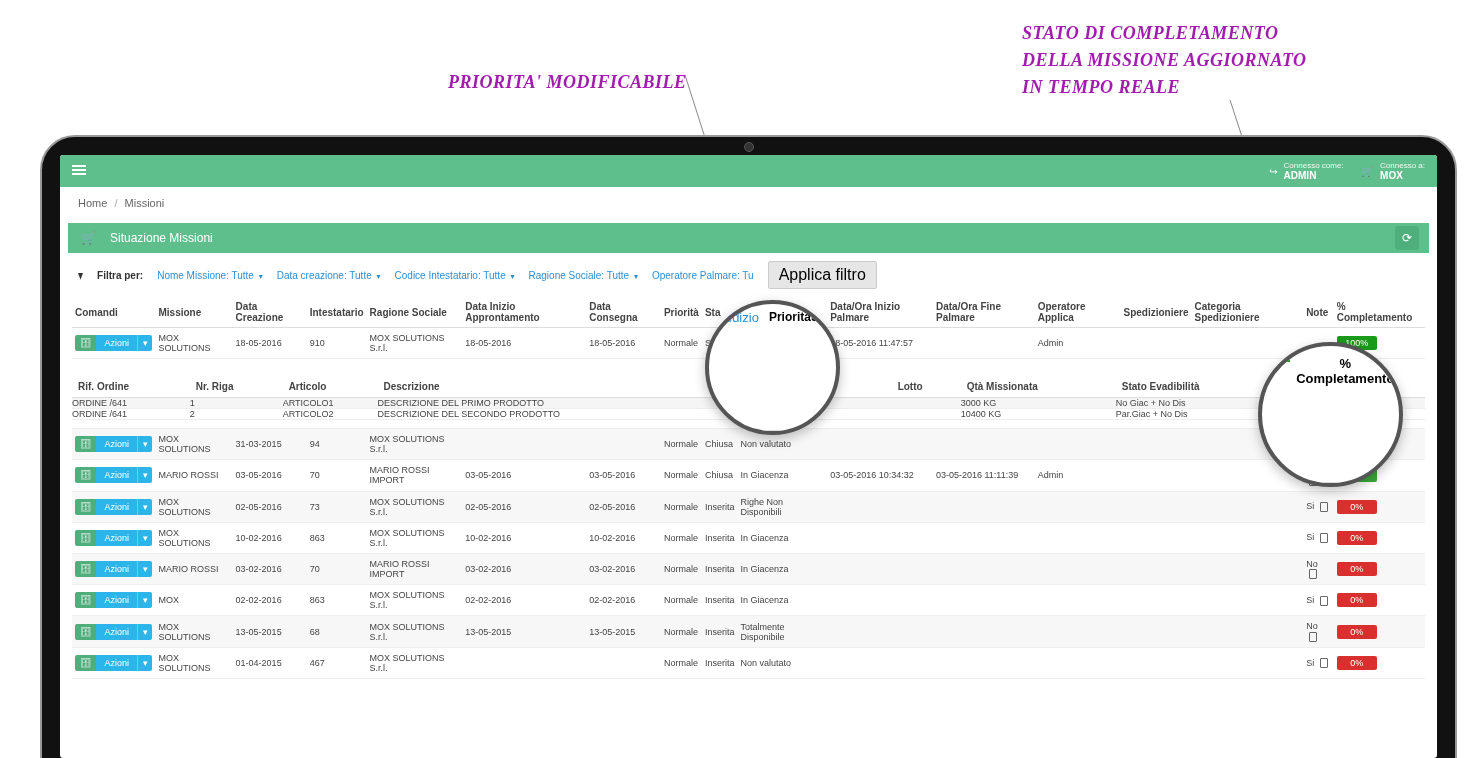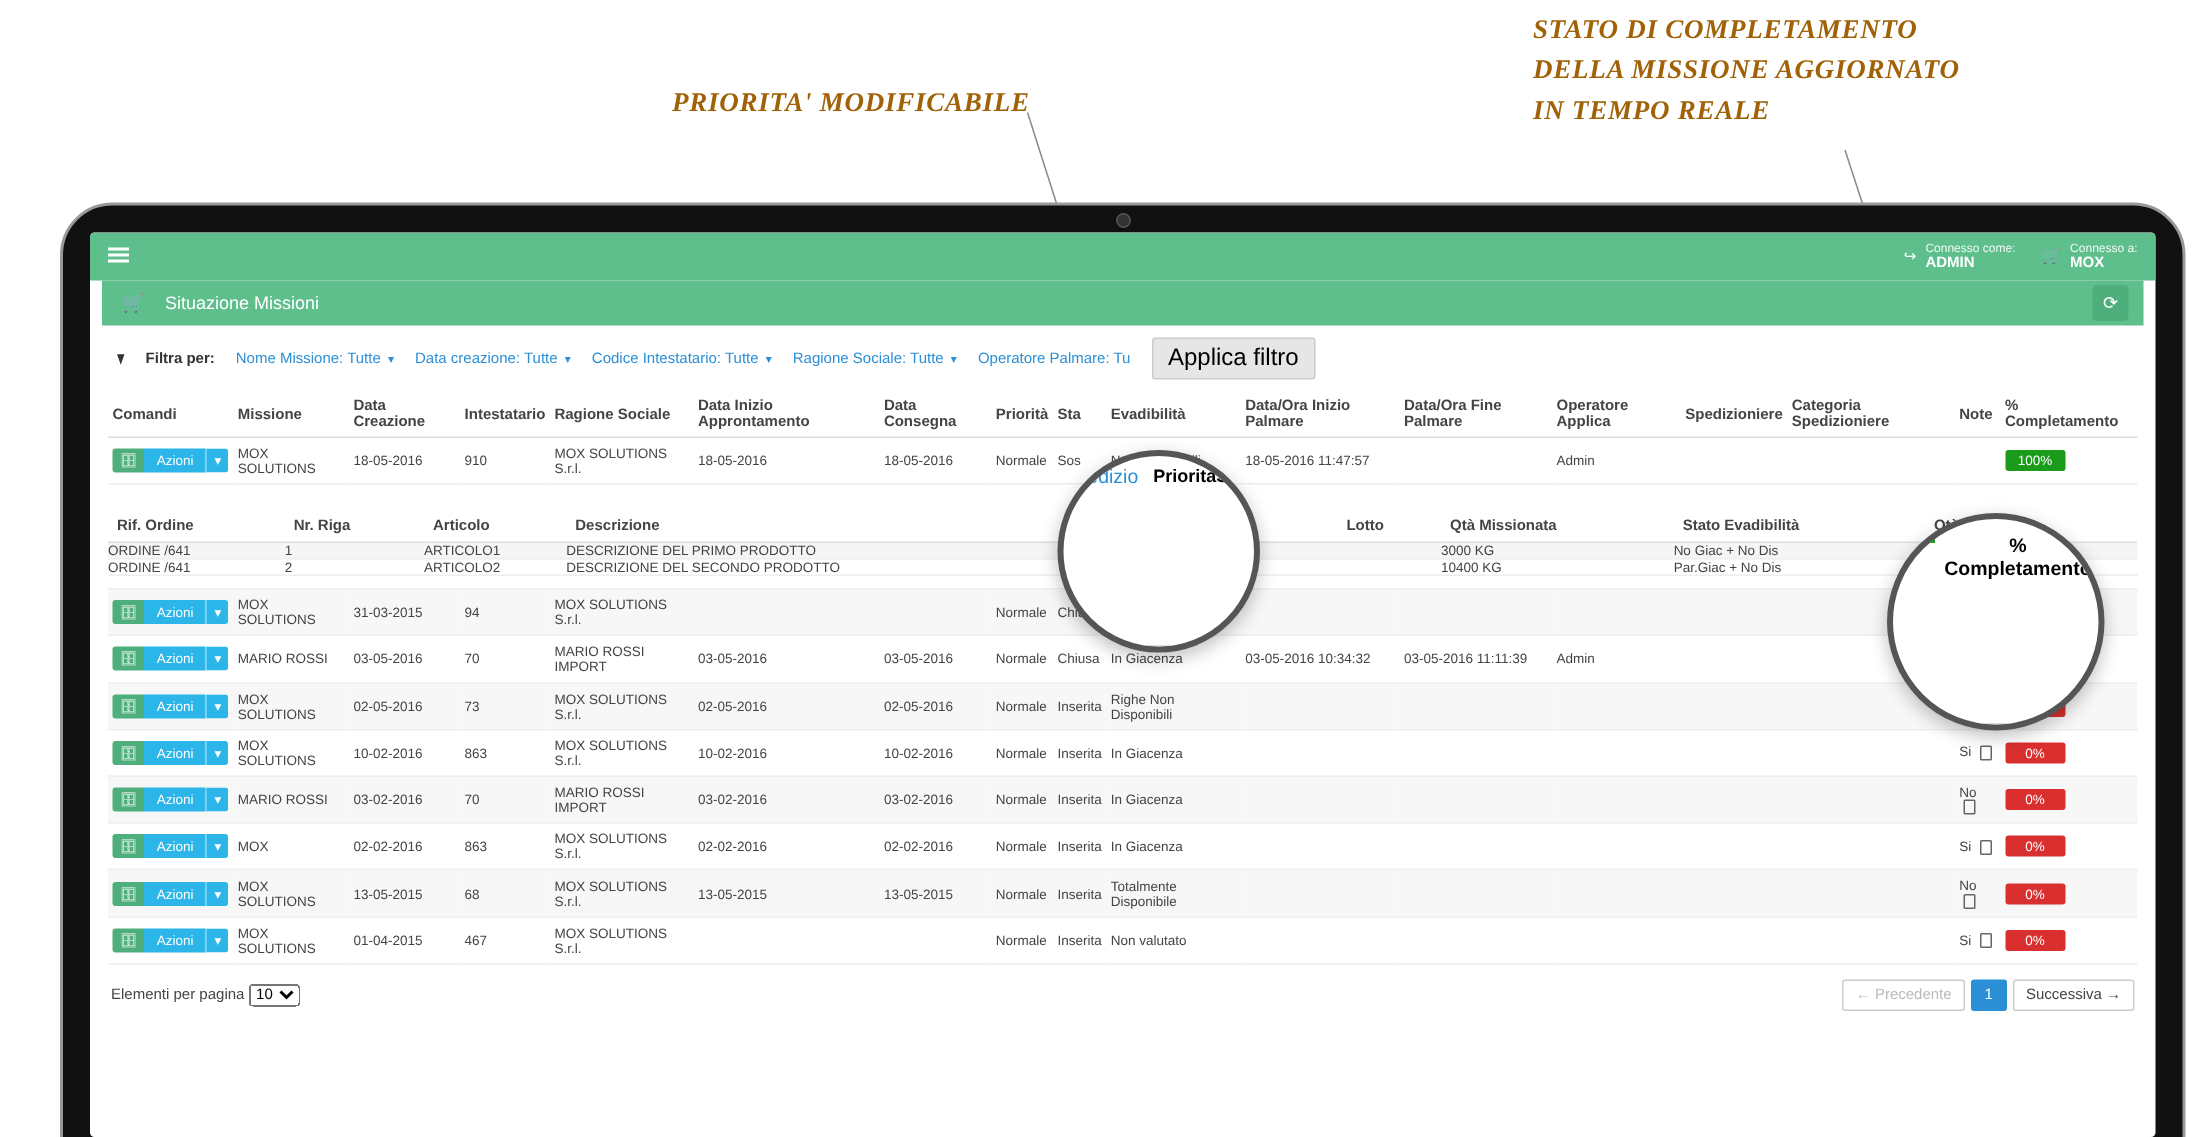--- a/index.html
+++ b/index.html
@@ -1,19 +1,19 @@
 <!DOCTYPE html>
 <html><head>
 <meta charset="utf-8">
 <style>
 * { box-sizing: border-box; margin: 0; padding: 0; font-family: Arial, Helvetica, sans-serif; }
 body { background: #fff; width: 1467px; height: 758px; position: relative; overflow: hidden; }
 
 
-.annotation { position: absolute; font-family: 'Comic Sans MS', cursive; font-style: italic; font-weight: 600; color: #a16207; font-size: 18px; letter-spacing: 0.5px; }
+.annotation { position: absolute; font-family: 'Comic Sans MS', cursive; font-style: italic; font-weight: 600; color: #a21caf; font-size: 18px; letter-spacing: 0.5px; margin-top: 14px; }
 
 
 .laptop-frame { position: absolute; top: 135px; left: 40px; right: 10px; bottom: -20px; background: #111; border-radius: 35px 35px 0 0; border: 2px solid #999; padding: 18px; }
 .laptop-camera { position: absolute; top: 5px; left: 50%; transform: translateX(-50%); width: 10px; height: 10px; background: #333; border-radius: 50%; border: 1px solid #555; }
 .laptop-screen { background: #fff; width: 100%; height: 100%; border-radius: 3px; overflow: hidden; position: relative; }
 
 
 .topbar { background: #5fbf8c; height: 32px; display: flex; align-items: center; justify-content: space-between; color: #fff; font-size: 10px; padding: 0 12px; }
 .topbar-left { width: 20px; cursor: pointer; }
 .hamburger { display: inline-block; }
@@ -121,20 +121,25 @@
         <div class="topbar-item">
           <span>🛒</span>
           <div>
             <small>Connesso a:</small>
             <strong>MOX</strong>
           </div>
         </div>
       </div>
     </div>
 
+    <div class="breadcrumb">
+      <a>Home</a>
+      <span class="sep">/</span>
+      <span>Missioni</span>
+    </div>
 
     <div class="panel-header">
       <span class="icon-cart">🛒</span>
       <span>Situazione Missioni</span>
       <span class="refresh">
         <span>⟳</span>
       </span>
     </div>
 
     <div class="filters">
@@ -416,33 +421,20 @@
     <td></td>
     <td></td>
     <td></td>
     <td>Si <span class="doc-icon"></span></td>
     <td><span class="pct-badge pct-red">0%</span></td>
   </tr>
           </tbody>
       </table>
     </div>
 
-    <div class="footer">
-      <div>
-        <span>Elementi per pagina</span>
-        <select style="font-size:10px;">
-          <option>10</option>
-        </select>
-      </div>
-      <div class="pager">
-        <span class="pg disabled">← Precedente</span>
-        <span class="pg active">1</span>
-        <span class="pg">Successiva →</span>
-      </div>
-    </div>
 
   </div>
 </div>
 
 <div class="lens left">
   <div class="sec-title">Spedizio</div>
   <div class="hdr-row">
     <div class="col">Priorità</div>
     <div class="col" style="flex:0 0 30px;">Sta</div>
   </div>

